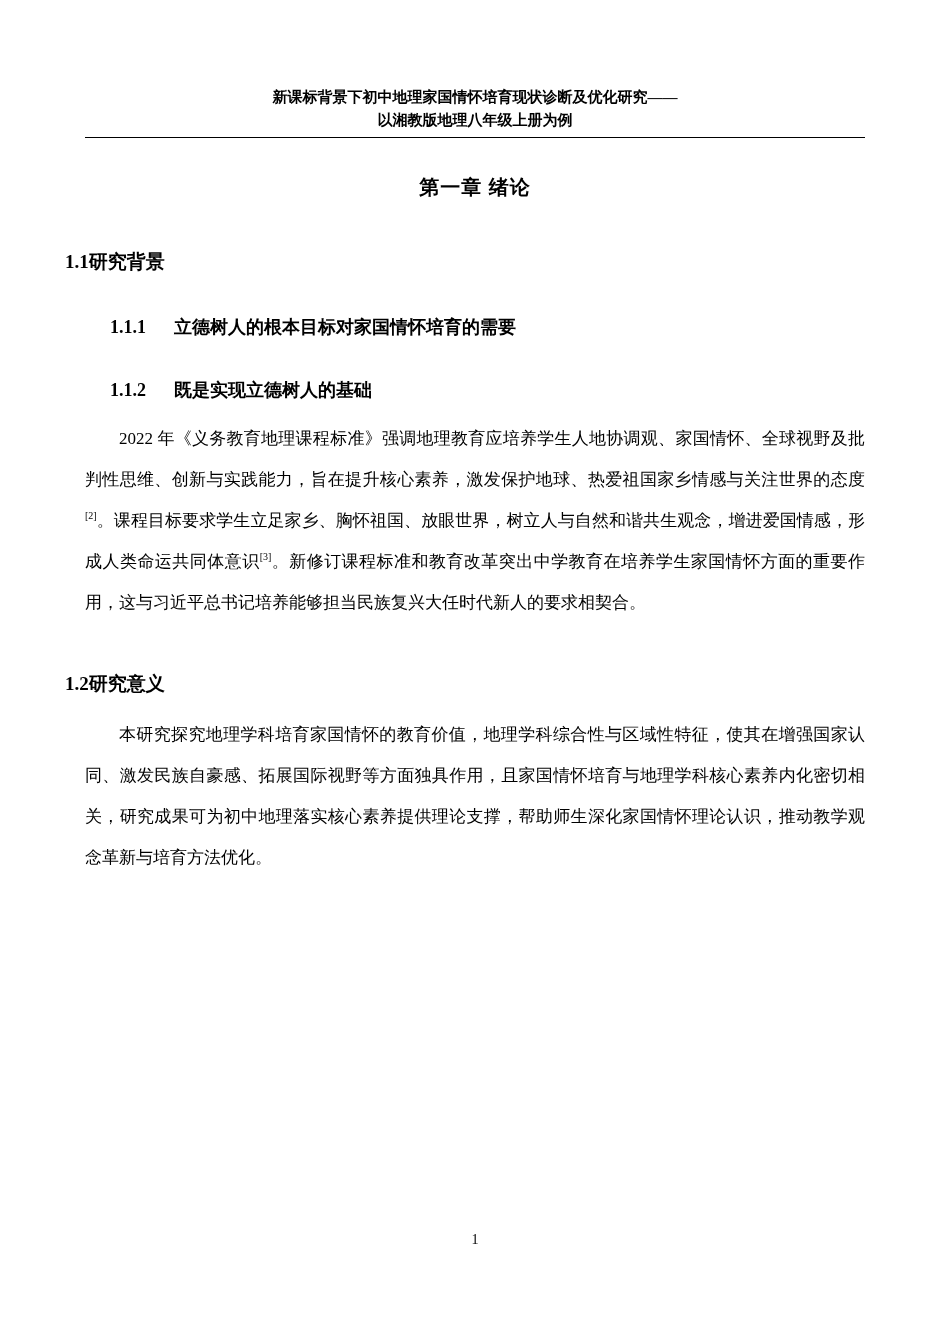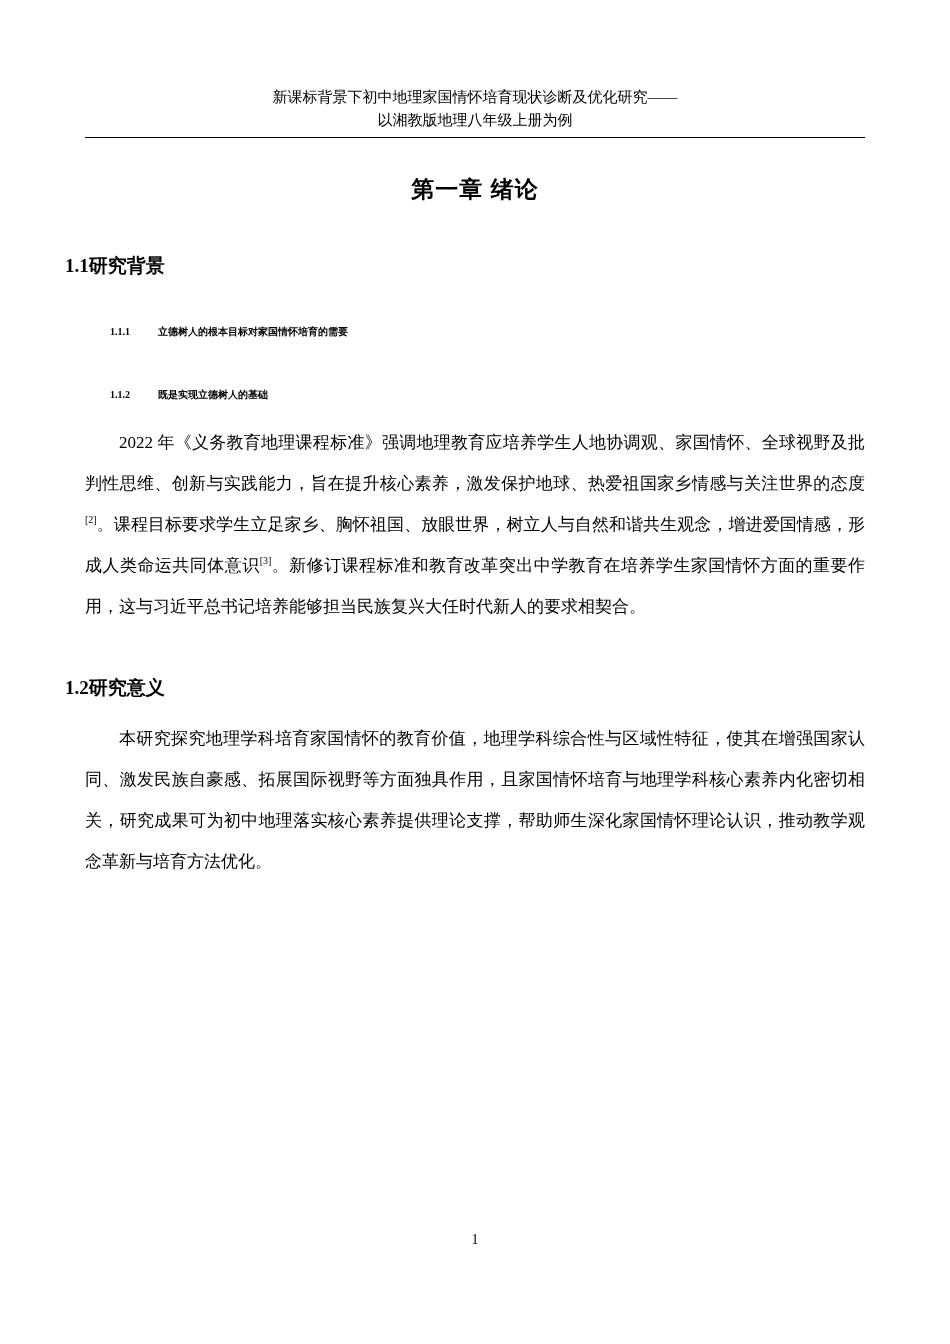--- a/index.html
+++ b/index.html
@@ -14,47 +14,48 @@
     font-family: "Liberation Serif", "DejaVu Serif", serif;
     padding: 86px 85px 0 85px;
     overflow: hidden;
   }
   .doc-header {
     text-align: center;
     font-size: 15px;
     line-height: 23px;
     padding-bottom: 5px;
     border-bottom: 1px solid #000000;
+    font-weight: bold;
   }
   .doc-header .hline { white-space: nowrap; }
   .chapter-title {
     margin-top: 36px;
     text-align: center;
     font-family: "Liberation Sans", "DejaVu Sans", sans-serif;
-    font-size: 23px;
+    font-size: 20px;
     font-weight: bold;
     letter-spacing: 1px;
   }
   .section-heading {
     margin-top: 48px;
     margin-left: -20px;
     font-size: 19px;
     font-weight: bold;
     line-height: 26px;
   }
   .section-heading .sec-num {
     font-family: "Liberation Serif", "DejaVu Serif", serif;
   }
   .section-heading .sec-ttl {
     font-family: "Liberation Sans", "DejaVu Sans", sans-serif;
   }
   .subsection-heading {
     margin-top: 42px;
     margin-left: 25px;
-    font-size: 10px;
+    font-size: 18px;
     font-weight: bold;
     line-height: 21px;
   }
   .subsection-heading .sub-num {
     font-family: "Liberation Serif", "DejaVu Serif", serif;
     margin-right: 28px;
   }
   .subsection-heading .sub-ttl {
     font-family: "Liberation Sans", "DejaVu Sans", sans-serif;
   }

